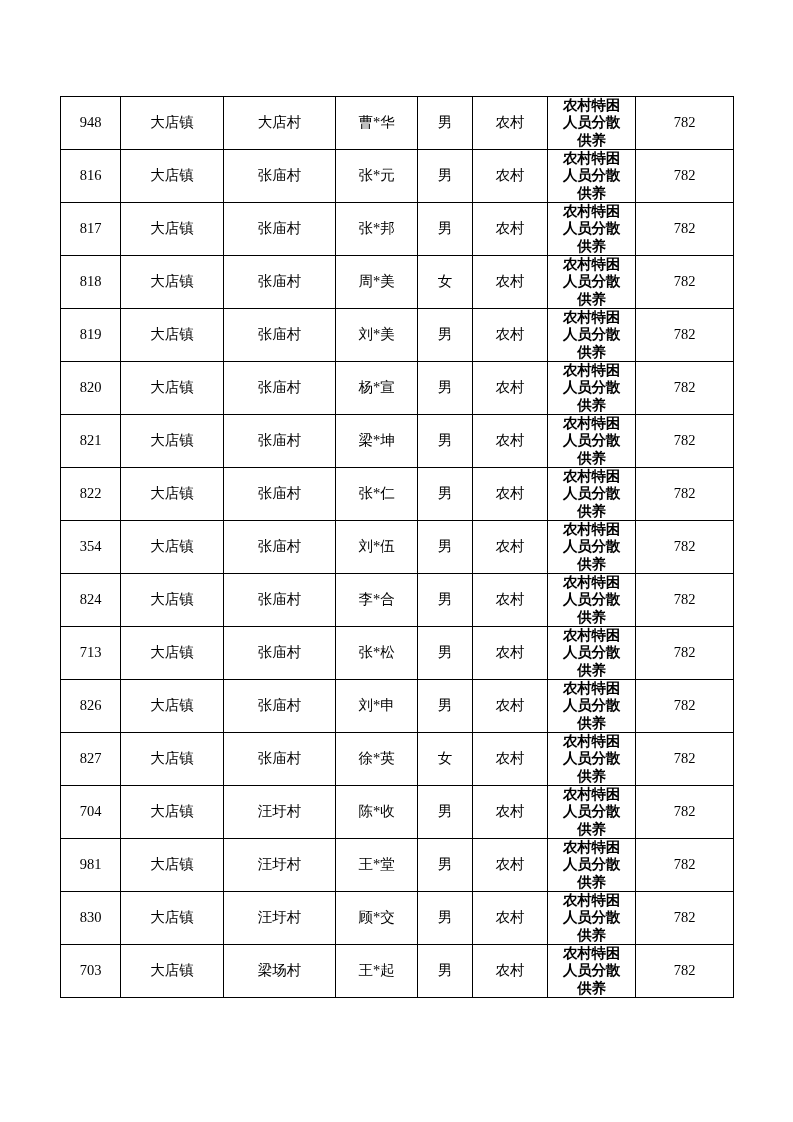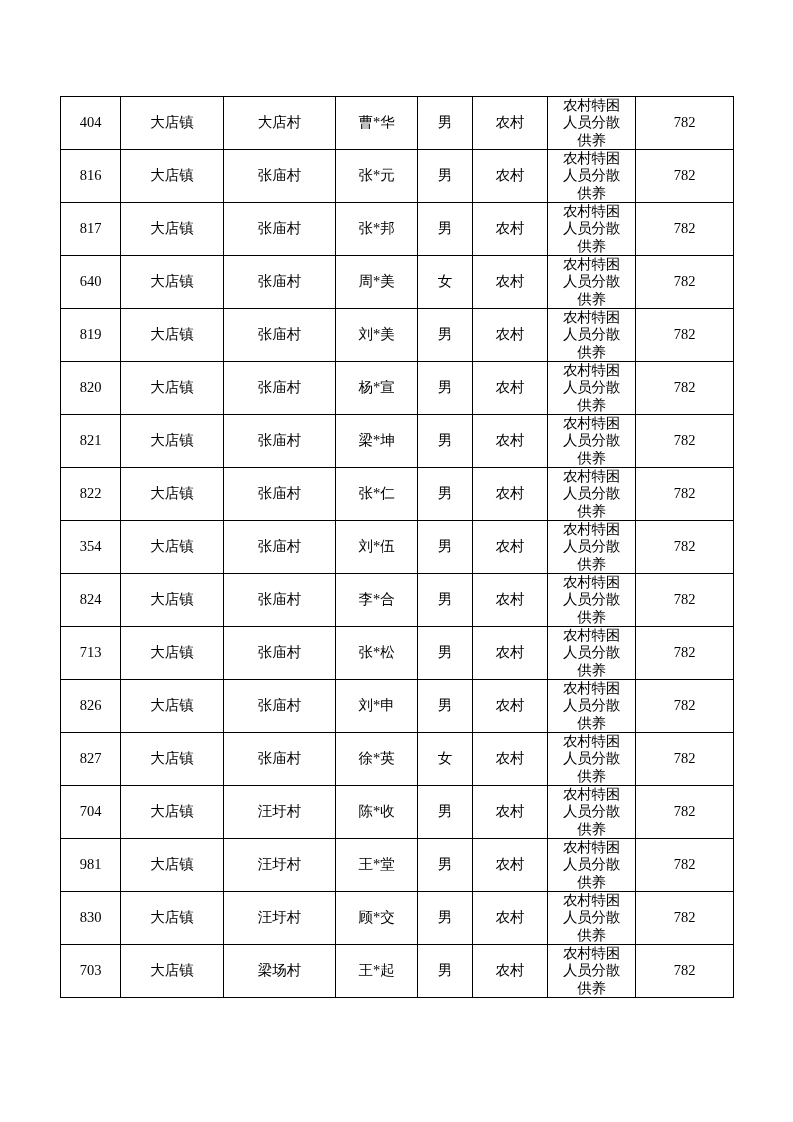--- a/index.html
+++ b/index.html
@@ -54,20 +54,21 @@
   col.c-cat    { width: 88px; }
   col.c-amt    { width: 98px; }
 
   td.cell-no, td.cell-amt {
     font-size: 15px;
   }
   td.cell-cat {
     font-size: 13px;
     line-height: 1.12;
     letter-spacing: -0.2px;
+    font-weight: bold;
   }
   td.cell-cat span {
     display: block;
   }
   td.cell-town, td.cell-vill, td.cell-name, td.cell-sex, td.cell-type {
     font-size: 15px;
   }
 </style>
 </head>
 <body>
@@ -80,21 +81,21 @@
         <col class="c-town">
         <col class="c-vill">
         <col class="c-name">
         <col class="c-sex">
         <col class="c-type">
         <col class="c-cat">
         <col class="c-amt">
       </colgroup>
       <tbody>
           <tr>
-            <td class="cell-no">404</td>
+            <td class="cell-no">948</td>
             <td class="cell-town">大店镇</td>
             <td class="cell-vill">大店村</td>
             <td class="cell-name">曹*华</td>
             <td class="cell-sex">男</td>
             <td class="cell-type">农村</td>
             <td class="cell-cat">
               <span>农村特困</span>
               <span>人员分散</span>
               <span>供养</span>
             </td>
@@ -122,21 +123,21 @@
             <td class="cell-sex">男</td>
             <td class="cell-type">农村</td>
             <td class="cell-cat">
               <span>农村特困</span>
               <span>人员分散</span>
               <span>供养</span>
             </td>
             <td class="cell-amt">782</td>
           </tr>
           <tr>
-            <td class="cell-no">640</td>
+            <td class="cell-no">818</td>
             <td class="cell-town">大店镇</td>
             <td class="cell-vill">张庙村</td>
             <td class="cell-name">周*美</td>
             <td class="cell-sex">女</td>
             <td class="cell-type">农村</td>
             <td class="cell-cat">
               <span>农村特困</span>
               <span>人员分散</span>
               <span>供养</span>
             </td>

